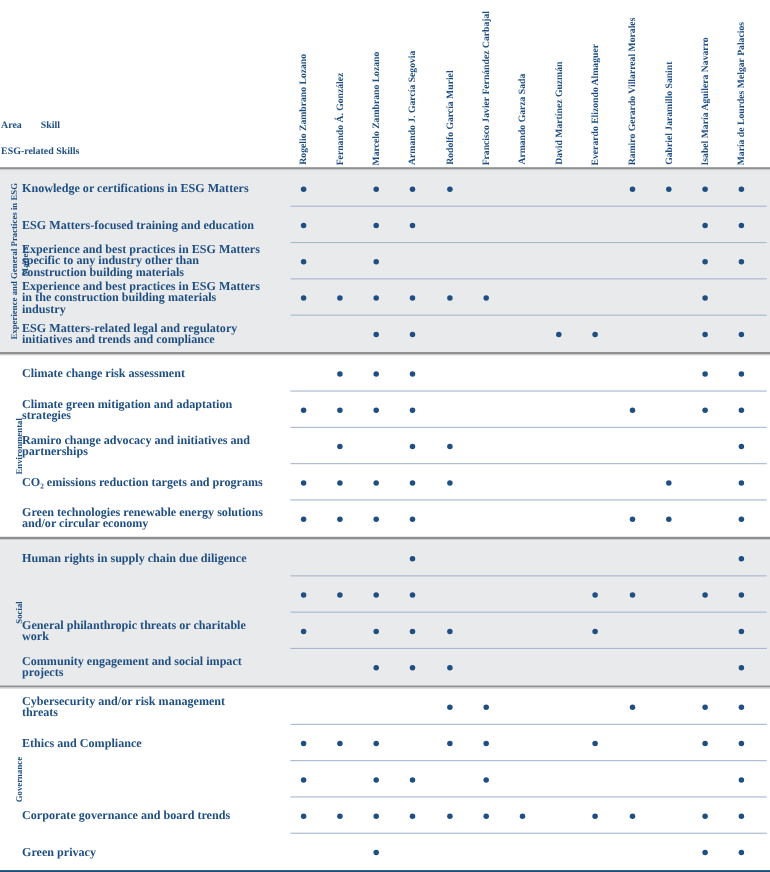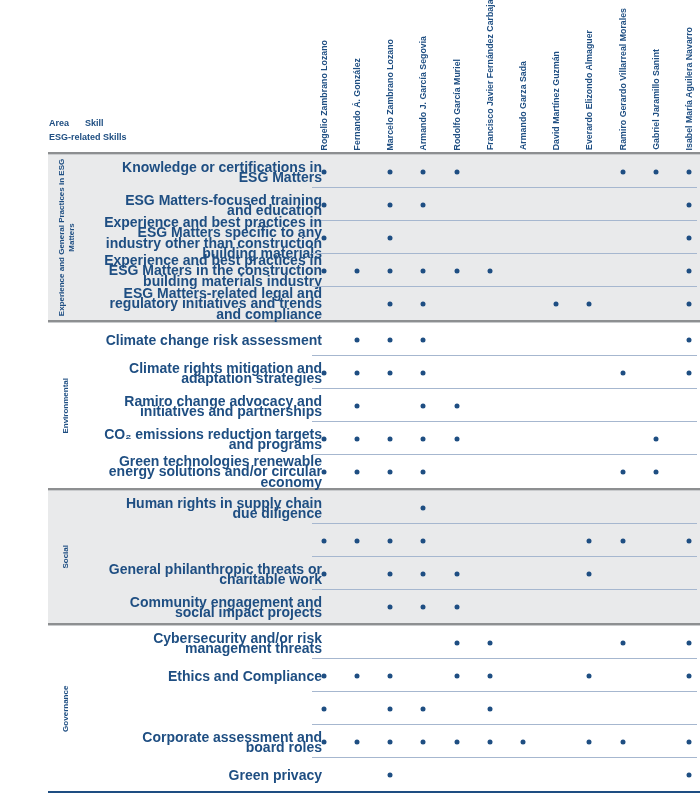--- a/index.html
+++ b/index.html
@@ -1,27 +1,27 @@
 <!DOCTYPE html>
 <html><head>
 <meta charset="utf-8">
 <style>
   * { margin:0; padding:0; box-sizing:border-box; }
   html,body { background:#ffffff; }
   .page {
     position:relative; width:700px; height:793px; background:#ffffff;
-    font-family:Liberation Sans, sans-serif; color:#1e4e82; overflow:hidden;padding-left:48px;
+    font-family:Liberation Serif, serif; color:#1e4e82; overflow:hidden;
   }
   
   .header { position:relative; height:152px; }
   .header-left { position:absolute; left:1px; bottom:10px; }
   .hl-row1 { display:flex; }
   .hl-row1 span { font-weight:bold; font-size:9px; }
   .hl-row1 .area-w { width:36px; }
-  .subtitle { font-weight:bold; font-size:9px; margin-top:4px;text-align:center; }
+  .subtitle { font-weight:bold; font-size:9px; margin-top:14px;text-align:center; }
   .cols { position:absolute; left:259px; bottom:2px; width:432px; height:150px; display:flex; }
   .col { flex:1; position:relative; }
   .col > span {
     position:absolute; bottom:0; left:50%;
     transform:translateX(-50%) rotate(180deg);
     writing-mode:vertical-rl;
     font-weight:bold; font-size:8.8px; line-height:11px; white-space:nowrap;
   }
   
   .sep { height:3px; background:linear-gradient(#8d8f91 0 66%, #c9cbcd 66% 100%); }
@@ -35,22 +35,22 @@
     transform:rotate(-90deg); transform-origin:center;
     width:170px; text-align:center; flex:none;
     font-weight:bold; font-size:8px; line-height:9.5px;
   }
   .row { position:relative; height:33px; }
   .row:not(:last-child)::after {
     content:""; position:absolute; left:264px; right:3px; bottom:0;
     height:1px; background:#a6b7cf;
   }
   .skill {
-    position:absolute; left:55px; top:50%; transform:translateY(-50%);
-    width:219px; font-weight:bold; font-size:14px; line-height:10.5px;text-align:right;
+    position:absolute; left:20px; top:50%; transform:translateY(-50%);
+    width:219px; font-weight:bold; font-size:11px; line-height:10.5px;
   }
   .dotgrid { position:absolute; left:259px; top:0; bottom:0; width:432px; display:flex; }
   .cell { flex:1; position:relative; }
   .dot {
     position:absolute; left:50%; top:50%; transform:translate(-50%,-50%);
     width:5px; height:5px; border-radius:50%; background:#1e4e82;
   }
   .bottom-line { height:2px; background:#1e4e82; }
 </style>
 </head>
@@ -293,21 +293,21 @@
             <div class="cell"></div>
             <div class="cell">
               <span class="dot"></span>
             </div>
             <div class="cell">
               <span class="dot"></span>
             </div>
           </div>
         </div>
         <div class="row">
-          <div class="skill">Climate rights mitigation and adaptation strategies</div>
+          <div class="skill">Climate green mitigation and adaptation strategies</div>
           <div class="dotgrid">
             <div class="cell">
               <span class="dot"></span>
             </div>
             <div class="cell">
               <span class="dot"></span>
             </div>
             <div class="cell">
               <span class="dot"></span>
             </div>
@@ -627,21 +627,21 @@
             <div class="cell"></div>
             <div class="cell"></div>
             <div class="cell"></div>
             <div class="cell"></div>
             <div class="cell">
               <span class="dot"></span>
             </div>
           </div>
         </div>
         <div class="row">
-          <div class="skill">Corporate assessment and board roles</div>
+          <div class="skill">Corporate governance and board trends</div>
           <div class="dotgrid">
             <div class="cell">
               <span class="dot"></span>
             </div>
             <div class="cell">
               <span class="dot"></span>
             </div>
             <div class="cell">
               <span class="dot"></span>
             </div>

